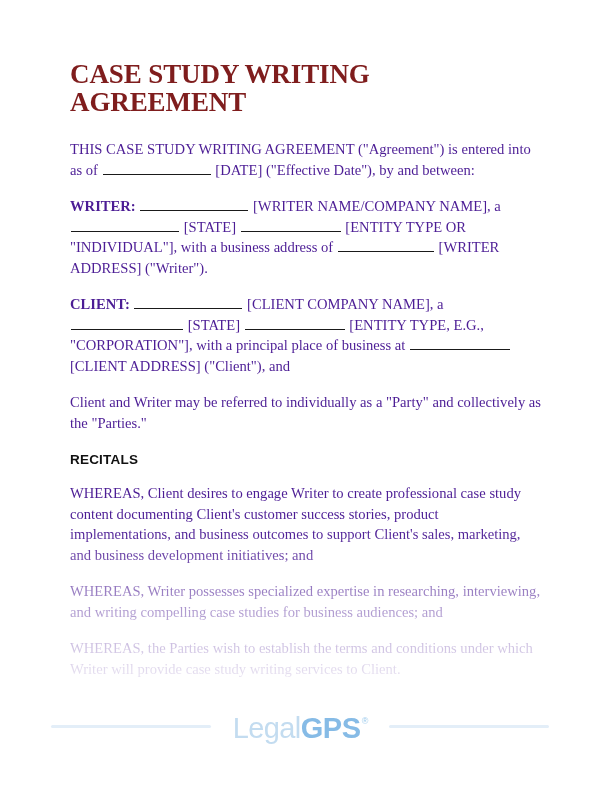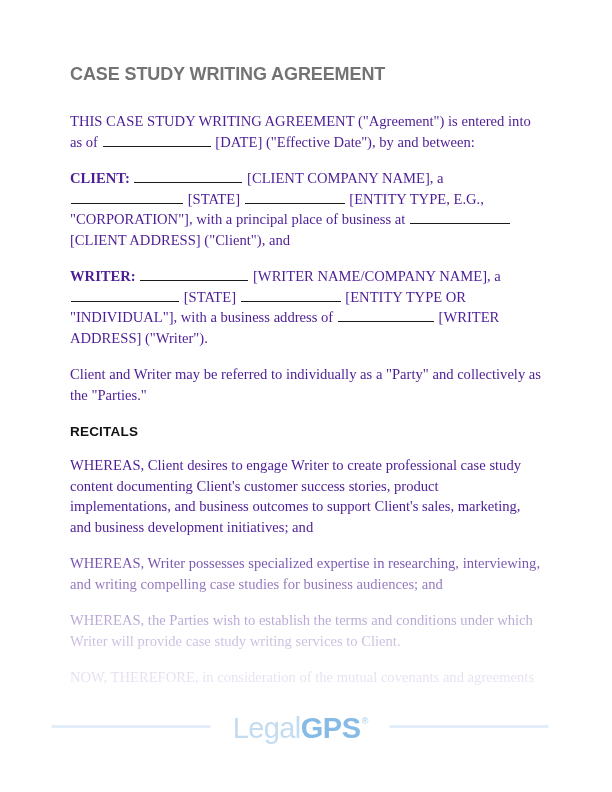--- a/index.html
+++ b/index.html
@@ -32,27 +32,27 @@
     width: 472px;
     height: 625px;
     overflow: hidden;
   }
 
   .doc-inner {
     position: relative;
   }
 
   h1.doc-title {
-    font-family: Liberation Sans, sans-serif;
-    font-weight: bold;
-    font-size: 18px;
+    font-family: Liberation Serif, serif;
+    font-weight: bold;
+    font-size: 27px;
     line-height: 28px;
     letter-spacing: -0.1px;
     margin: 0 0 23px 0;
-    color: #737373;
+    color: #7f1d1d;
   }
 
   h2.section-head {
     font-family: "Liberation Sans", "DejaVu Sans", sans-serif;
     font-weight: bold;
     font-size: 13.5px;
     line-height: 18px;
     letter-spacing: 0.2px;
     margin: 0 0 14px 0;
     color: #111111;
@@ -162,43 +162,43 @@
 
       <h1 class="doc-title">CASE STUDY WRITING AGREEMENT</h1>
 
       <p class="para">
         <span>THIS CASE STUDY WRITING AGREEMENT ("Agreement") is entered into as of</span>
         <span class="blank w1"></span>
         <span>[DATE] ("Effective Date"), by and between:</span>
       </p>
 
       <p class="para">
+        <span class="lbl">WRITER:</span>
+        <span class="blank w1"></span>
+        <span>[WRITER NAME/COMPANY NAME], a</span>
+        <span class="blank w1"></span>
+        <span>[STATE]</span>
+        <span class="blank w2"></span>
+        <span>[ENTITY TYPE OR "INDIVIDUAL"], with a business address of</span>
+        <span class="blank w3"></span>
+        <span>[WRITER ADDRESS] ("Writer").</span>
+      </p>
+
+      <p class="para">
         <span class="lbl">CLIENT:</span>
         <span class="blank w1"></span>
         <span>[CLIENT COMPANY NAME], a</span>
         <span class="blank w4"></span>
         <span>[STATE]</span>
         <span class="blank w2"></span>
         <span>[ENTITY TYPE, E.G., "CORPORATION"], with a principal place of business at</span>
         <span class="blank w2"></span>
         <span>[CLIENT ADDRESS] ("Client"), and</span>
       </p>
 
-      <p class="para">
-        <span class="lbl">WRITER:</span>
-        <span class="blank w1"></span>
-        <span>[WRITER NAME/COMPANY NAME], a</span>
-        <span class="blank w1"></span>
-        <span>[STATE]</span>
-        <span class="blank w2"></span>
-        <span>[ENTITY TYPE OR "INDIVIDUAL"], with a business address of</span>
-        <span class="blank w3"></span>
-        <span>[WRITER ADDRESS] ("Writer").</span>
-      </p>
-
       <p class="para tight">Client and Writer may be referred to individually as a "Party" and collectively as the "Parties."</p>
 
       <h2 class="section-head">RECITALS</h2>
 
       <p class="para">WHEREAS, Client desires to engage Writer to create professional case study content documenting Client's customer success stories, product implementations, and business outcomes to support Client's sales, marketing, and business development initiatives; and</p>
       <p class="para">WHEREAS, Writer possesses specialized expertise in researching, interviewing, and writing compelling case studies for business audiences; and</p>
       <p class="para">WHEREAS, the Parties wish to establish the terms and conditions under which Writer will provide case study writing services to Client.</p>
       <p class="para">NOW, THEREFORE, in consideration of the mutual covenants and agreements contained herein, and for other good and valuable consideration, the receipt and sufficiency of which are hereby acknowledged, the Parties agree as follows:</p>
 
     </div>

